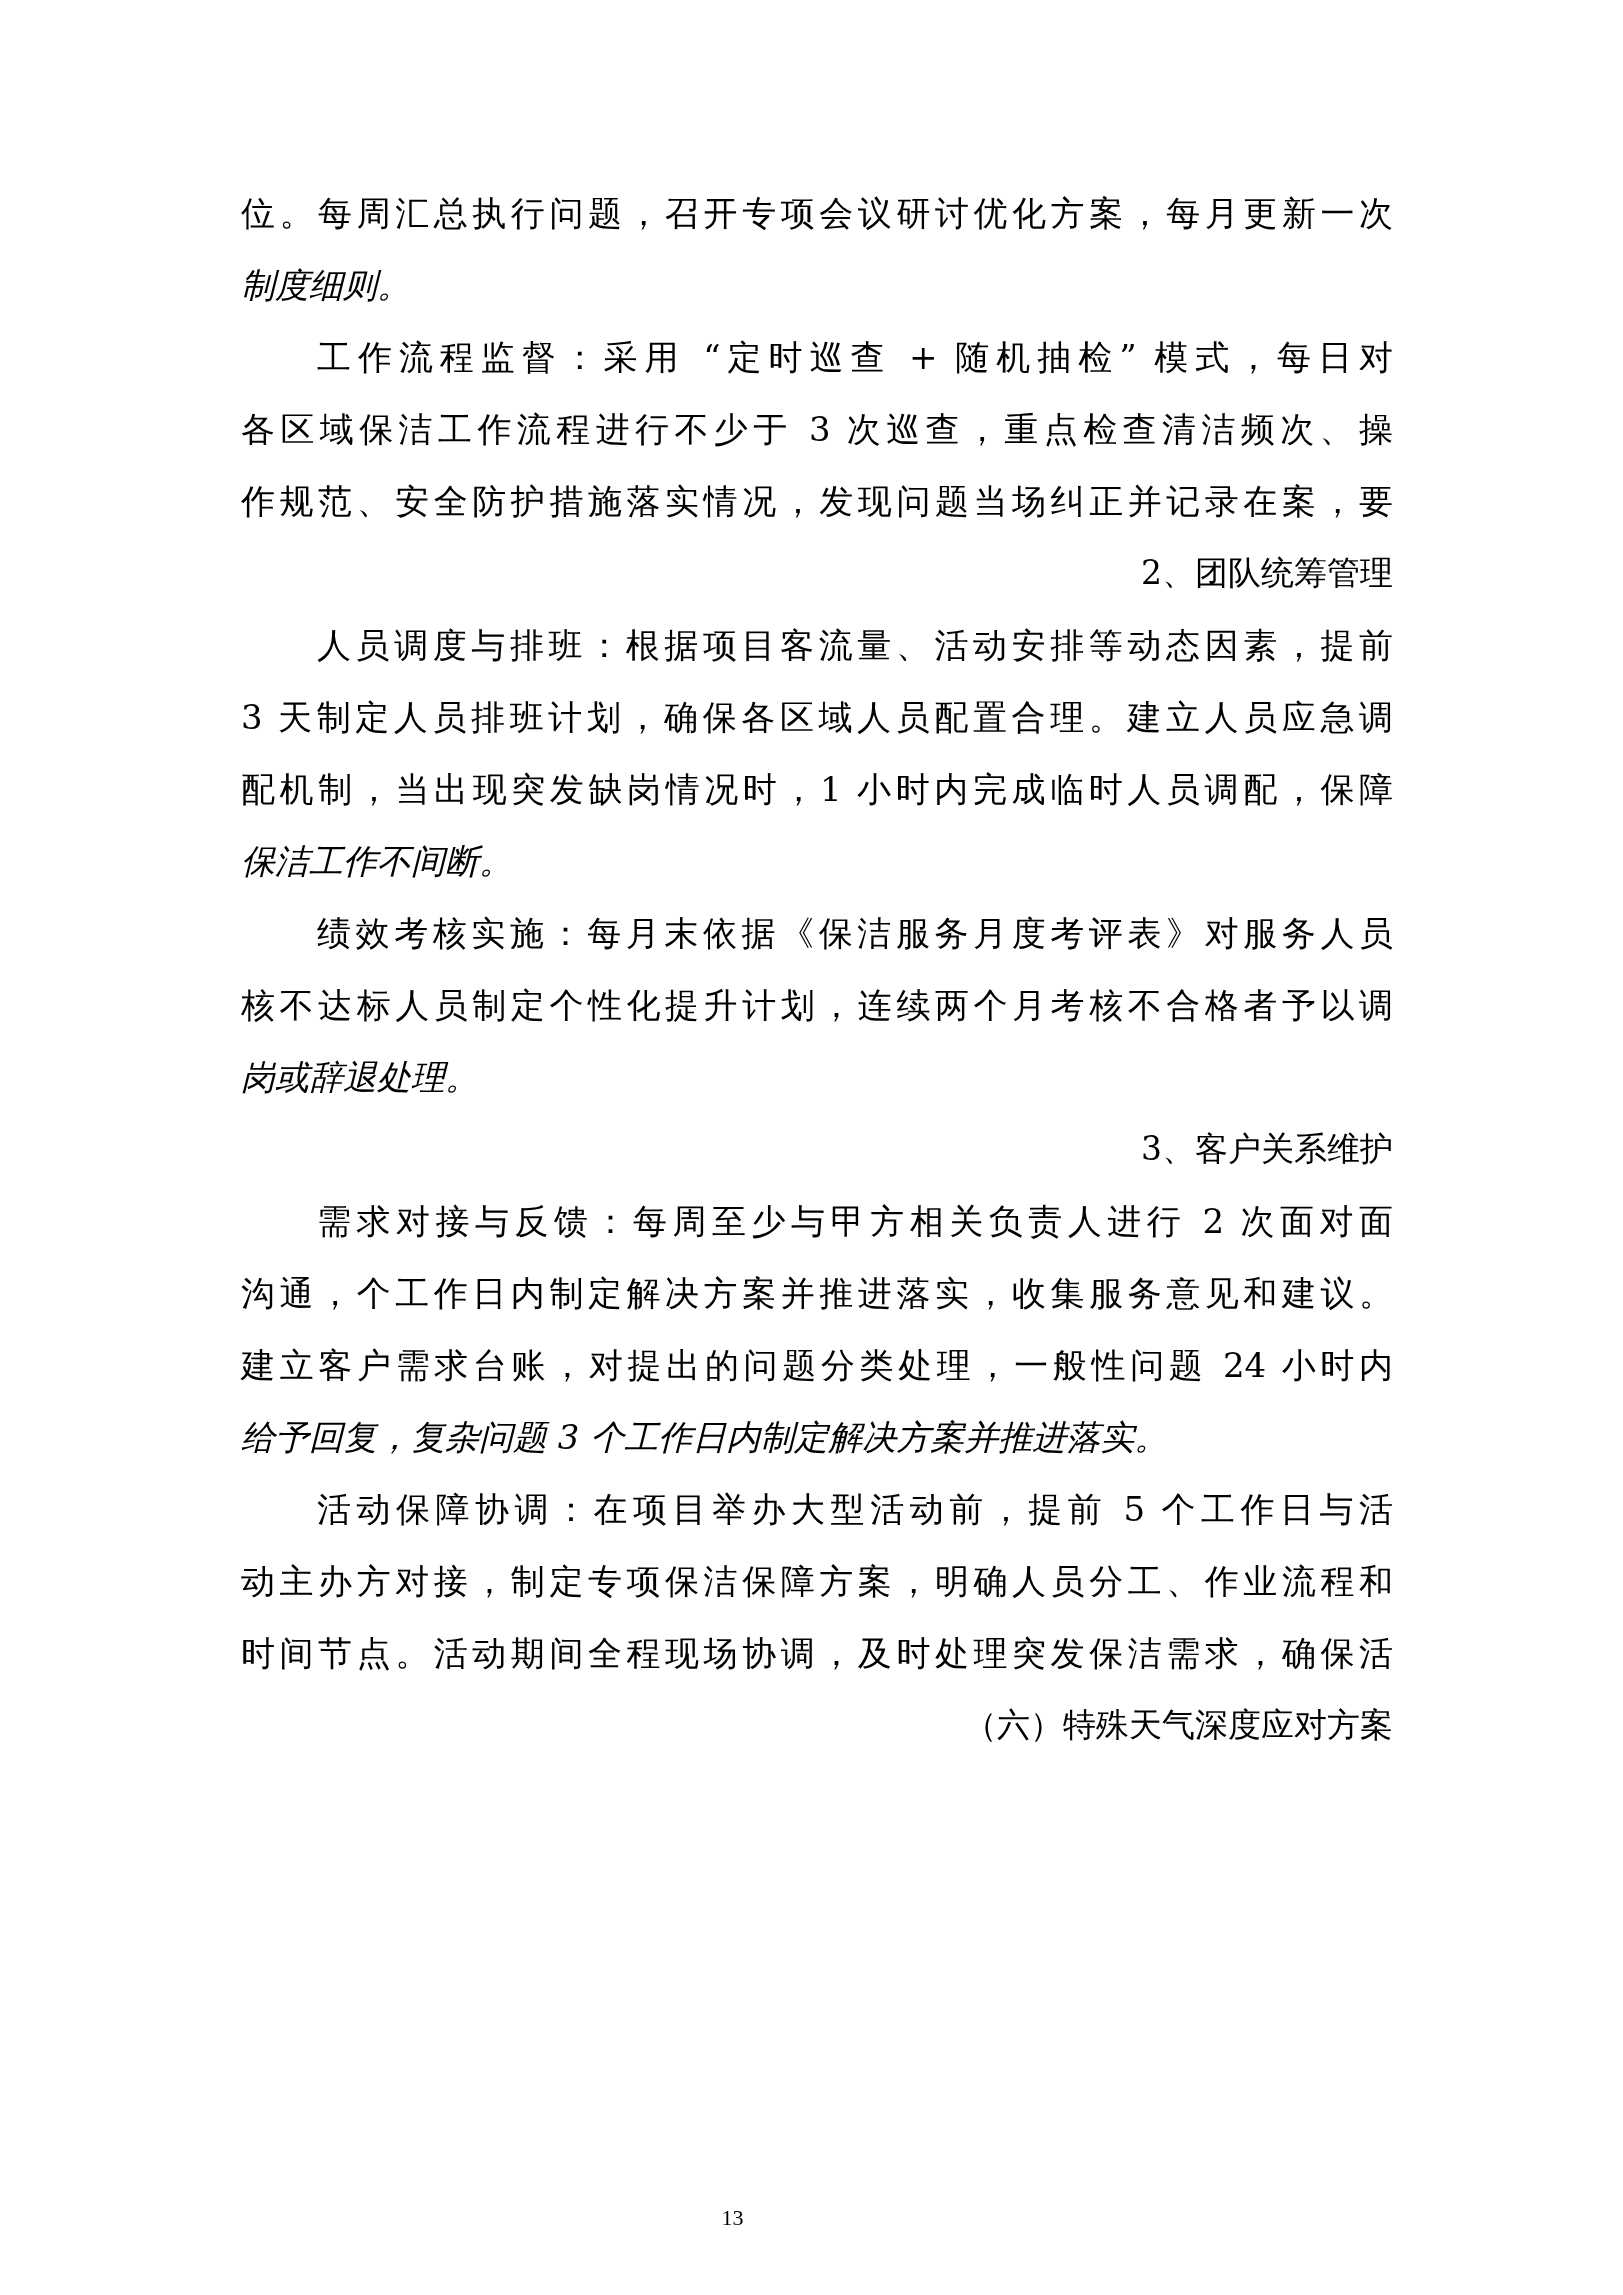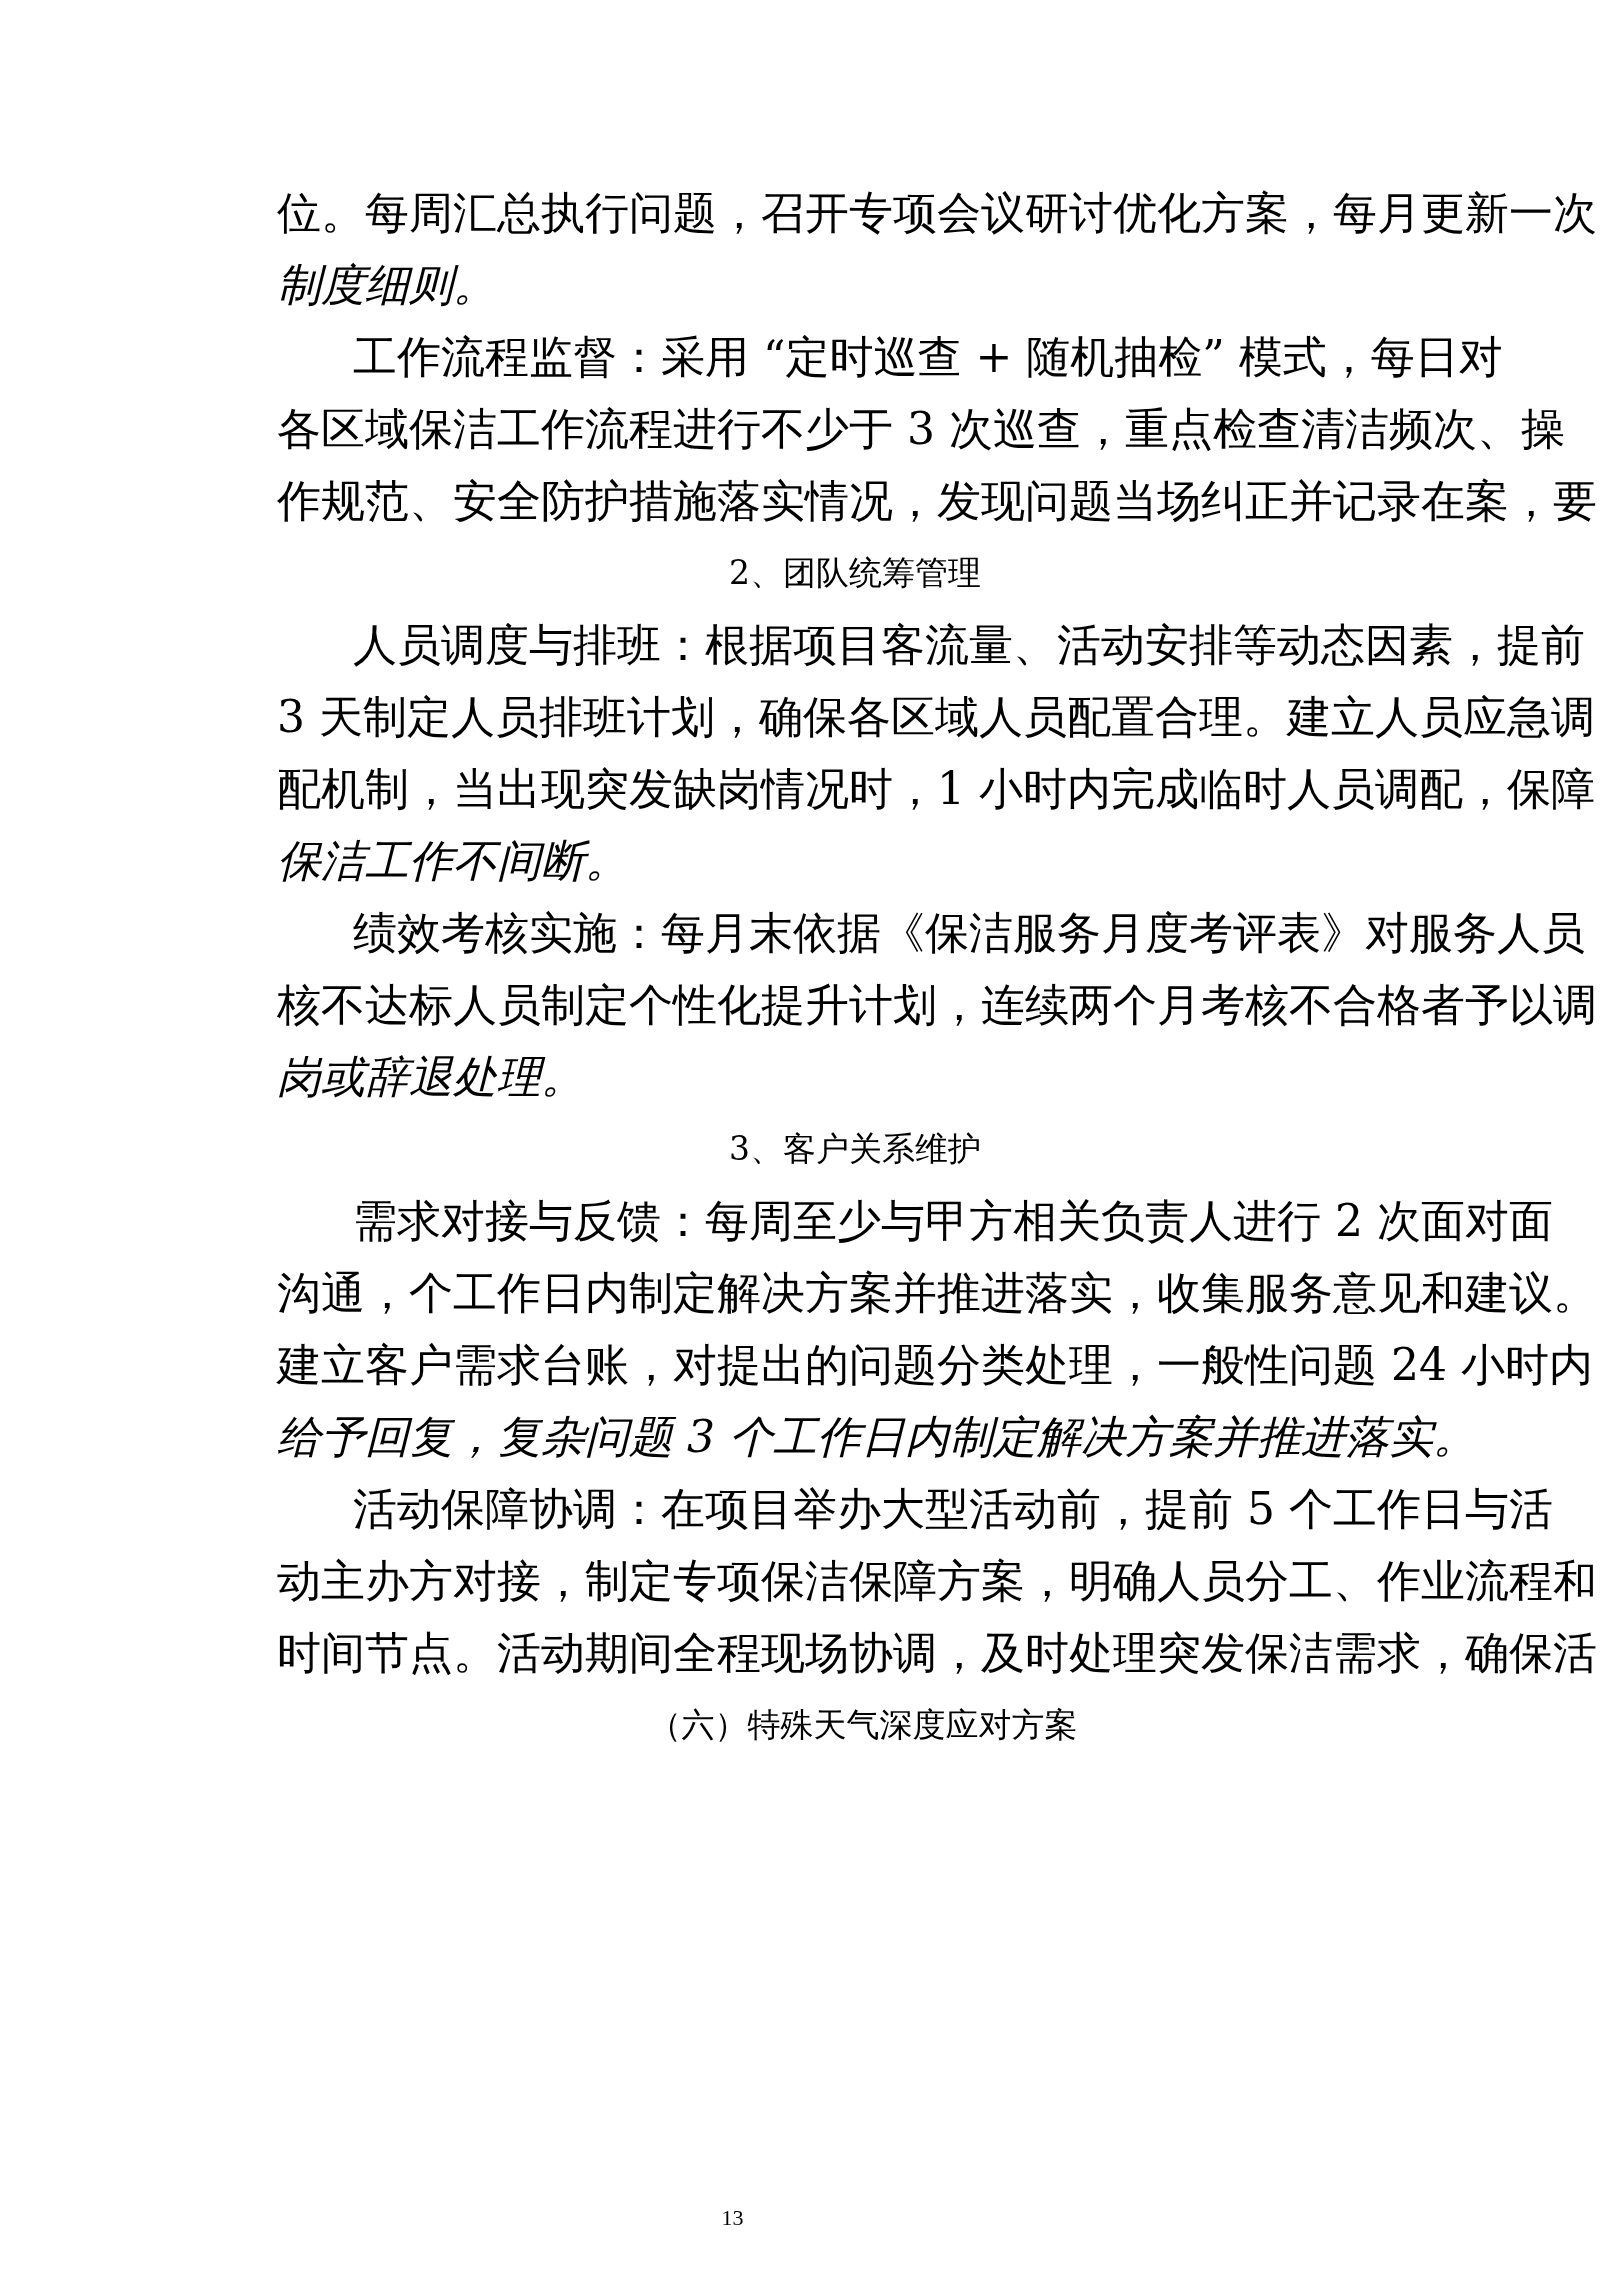--- a/index.html
+++ b/index.html
@@ -15,42 +15,41 @@
       font-family: "DejaVu Serif", "Liberation Serif", serif;
       color: #000000;
     }
     .page-body {
       position: absolute;
       left: 241px;
       top: 177px;
       width: 1152px;
     }
     .line {
-      font-size: 44px;
+      font-size: 34px;
       height: 72px;
       line-height: 72px;
       white-space: nowrap;
       text-align: justify;
       text-align-last: justify;
       letter-spacing: 0px;
-      margin-left: 36px;
     }
     .line.last {
       text-align-last: left;
       font-style: italic;
     }
     .line.indent {
       padding-left: 76px;
     }
     .heading-line {
       font-size: 33px;
       height: 72px;
       line-height: 72px;
       white-space: nowrap;
-      text-align: center;
+      text-align: right;
       padding-left: 76px;
     }
     .heading-line.section {
       padding-left: 92px;
       font-family: Liberation Serif, serif;
     }
     .page-number {
       position: absolute;
       top: 2205px;
       left: 0;

